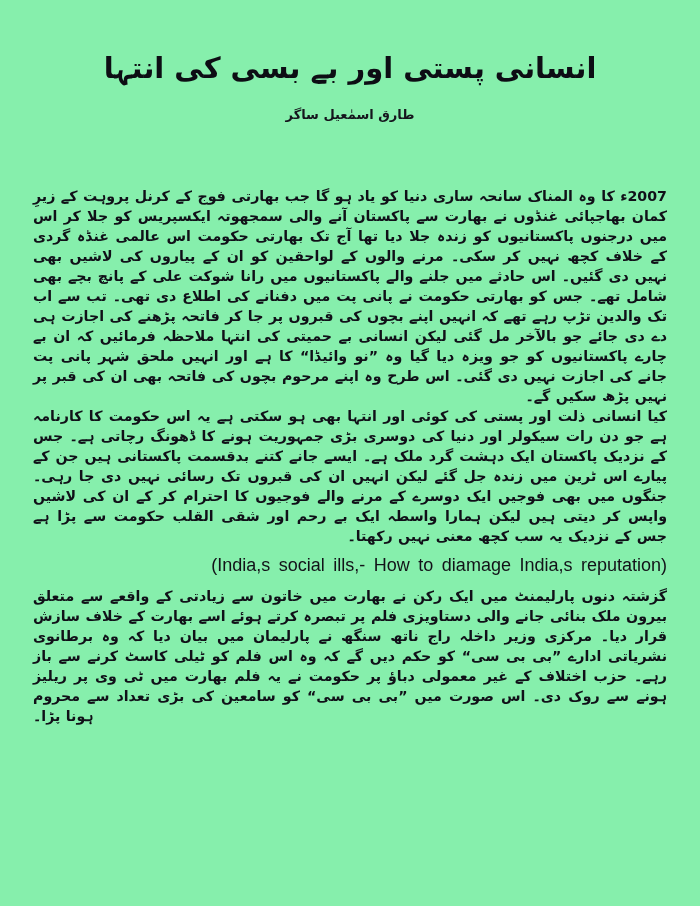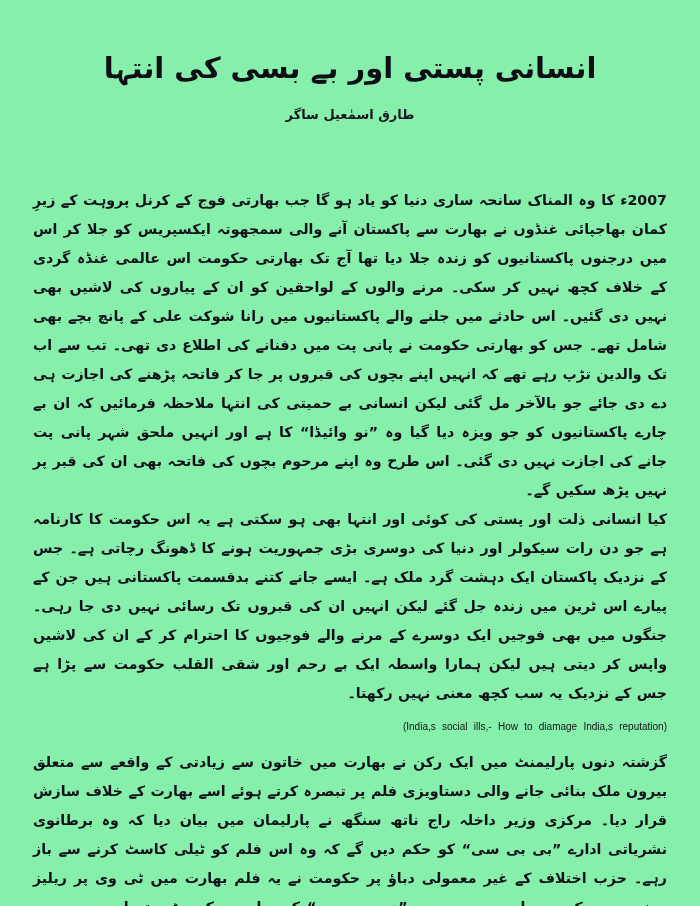--- a/index.html
+++ b/index.html
@@ -61,21 +61,21 @@
     direction: rtl;
     text-align: justify;
     text-align-last: right;
   }
 
   .para {
     font-family: "DejaVu Sans", "Liberation Sans", sans-serif;
     direction: rtl;
     unicode-bidi: isolate;
     font-size: 14.2px;
-    line-height: 29px;
+    line-height: 20px;
     font-weight: 600;
     color: #101018;
     margin: 0 0 0 0;
     text-align: justify;
     text-align-last: right;
     word-spacing: 0.5px;
   }
 
   .para + .para {
     margin-top: 0px;
@@ -98,21 +98,21 @@
   .latin-inline.wide {
     word-spacing: 3px;
   }
 
   
   .quote-line {
     direction: ltr;
     unicode-bidi: isolate;
     text-align: center;
     font-family: "Liberation Sans", sans-serif;
-    font-size: 10px;
+    font-size: 18px;
     line-height: 30px;
     font-weight: 400;
     color: #121218;
     word-spacing: 3.5px;
     margin: 4px 0 6px 0;
   }
 </style>
 </head>
 <body>
 

